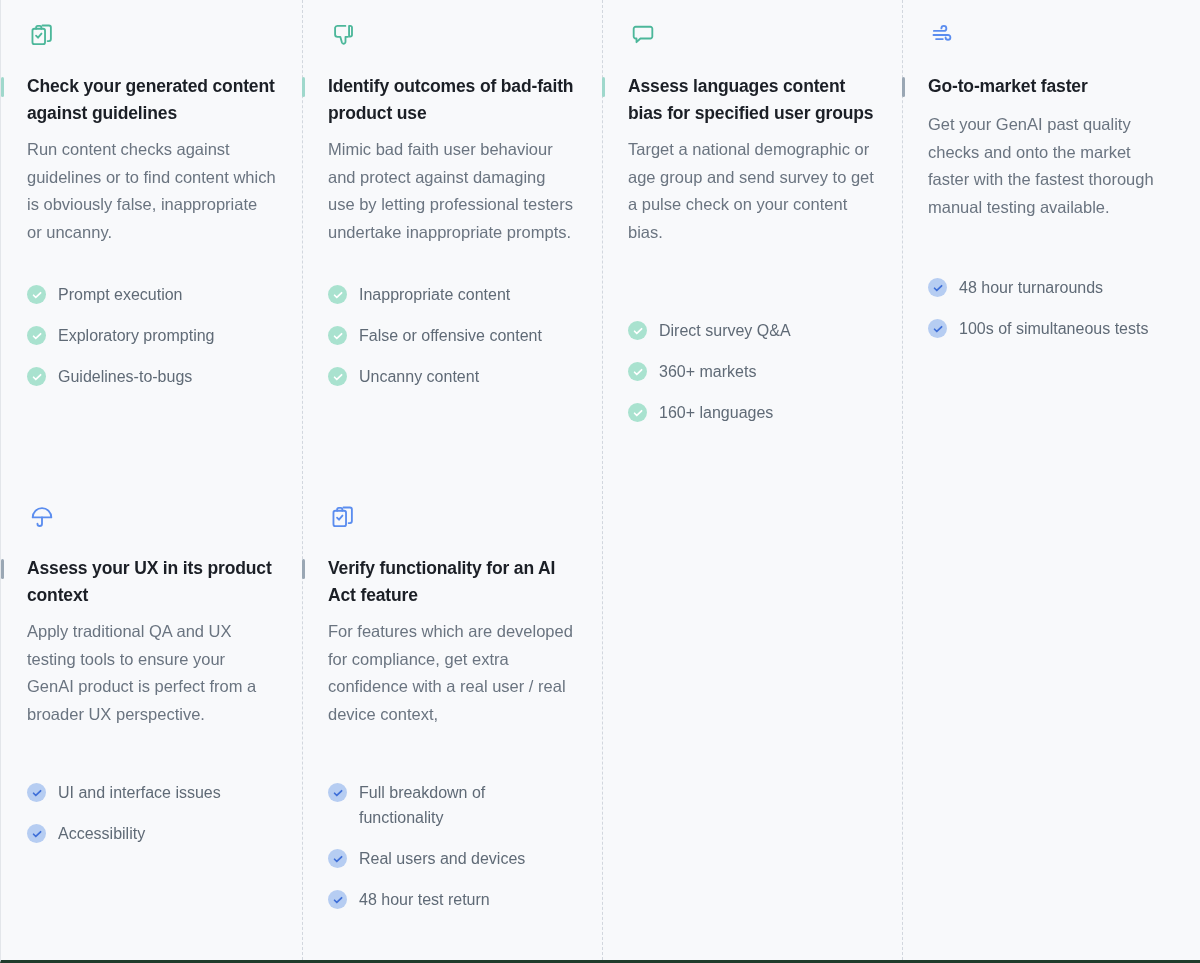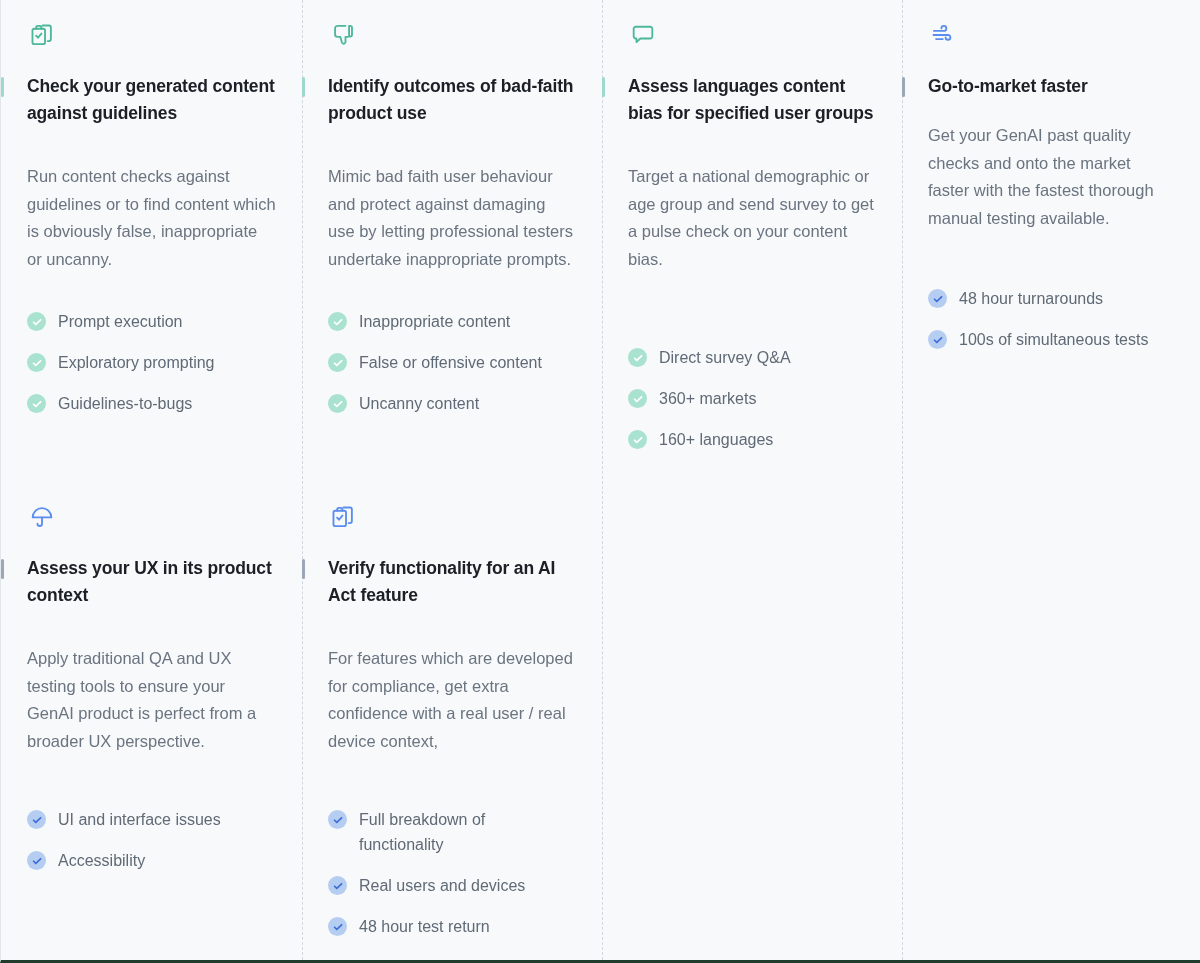--- a/index.html
+++ b/index.html
@@ -77,21 +77,21 @@
   .card-title {
     font-size: 17.5px;
     line-height: 27px;
     font-weight: 700;
     color: #1b1f26;
     letter-spacing: -0.15px;
     max-width: 262px;
   }
 
   .card-desc {
-    margin-top: 36px;
+    margin-top: 9px;
     font-size: 16.5px;
     line-height: 27.5px;
     color: #6a7480;
     font-weight: 400;
     max-width: 256px;
   }
 
   .feature-list {
     list-style: none;
     margin-top: 36px;
@@ -125,21 +125,21 @@
     max-width: 215px;
   }
 
   
   .c2 .feature-list { margin-top: 36px; }
   .c3 .feature-list { margin-top: 72px; }
   .c4 .feature-list { margin-top: 54px; }
   .c5 .feature-list { margin-top: 52px; }
   .c6 .feature-list { margin-top: 52px; }
 
-  .c4 .card-desc { margin-top: 22px; }
+  .c4 .card-desc { margin-top: 11px; }
 </style>
 </head>
 <body>
 
 <div class="board">
   <div class="grid">
 
     <span class="vdiv d1"></span>
     <span class="vdiv d2"></span>
     <span class="vdiv d3"></span>

